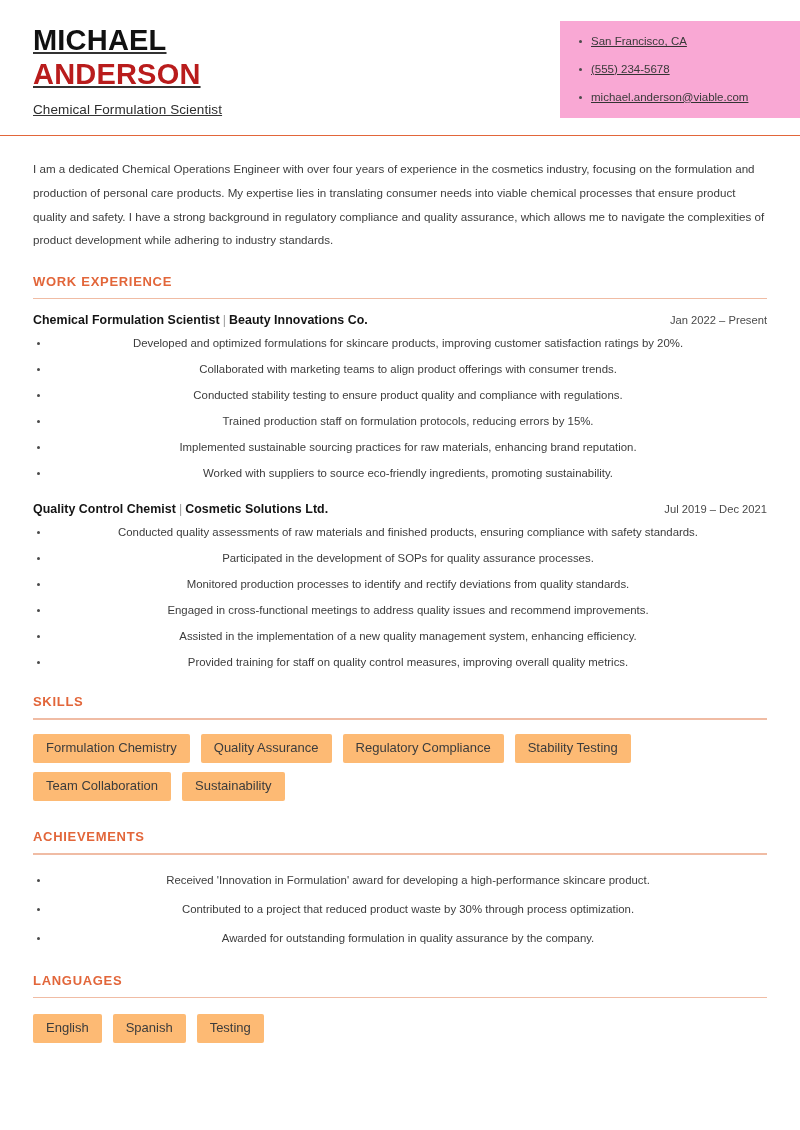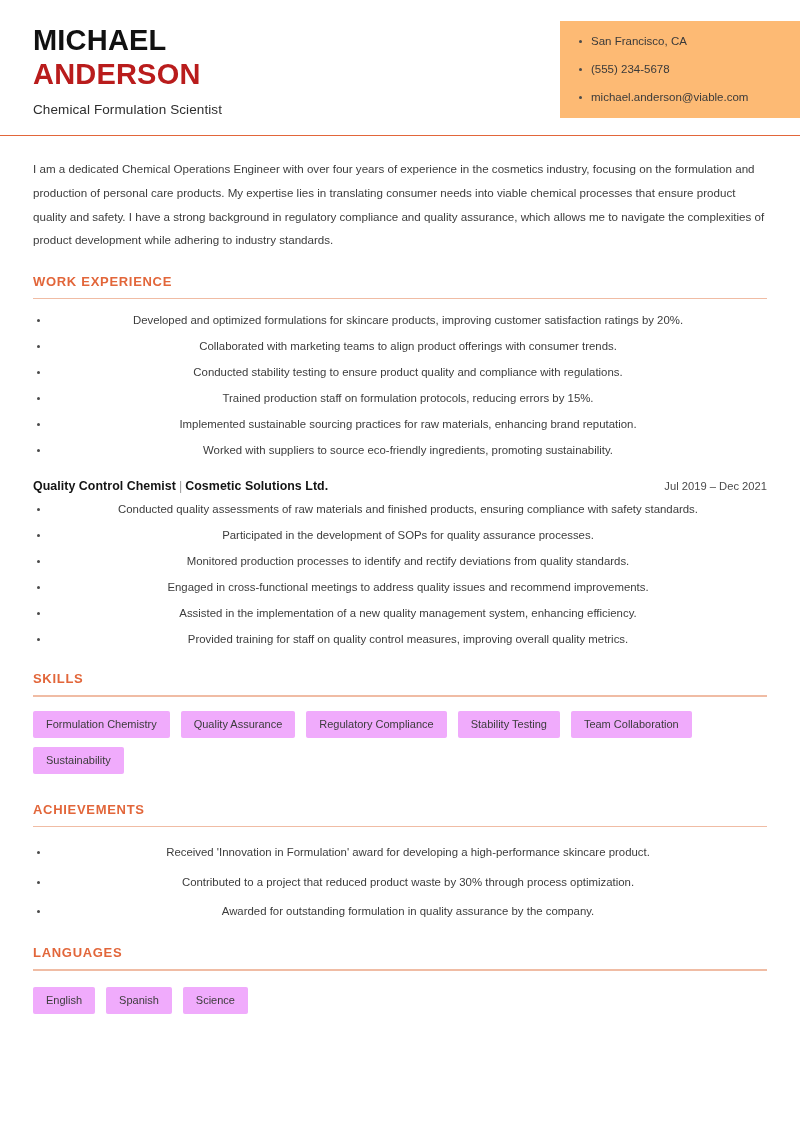--- a/index.html
+++ b/index.html
@@ -20,20 +20,21 @@
   
   .header {
     position: relative;
     height: 136px;
   }
   .header-inner {
     display: flex;
     justify-content: space-between;
     align-items: flex-start;
     height: 100%;
+    text-decoration: underline;
   }
   .identity {
     padding: 24px 0 0 33px;
   }
   .name-line {
     font-size: 29px;
     font-weight: bold;
     letter-spacing: 0.2px;
     line-height: 1.16;
     text-transform: uppercase;
@@ -42,21 +43,21 @@
   .name-last  { color: #b91c1c; }
   .job-subtitle {
     margin-top: 11px;
     font-size: 13.5px;
     color: #2e2e2e;
     font-weight: normal;
     letter-spacing: 0.1px;
   }
 
   .contact-box {
-    background: #fdba74;
+    background: #f9a8d4;
     width: 240px;
     margin-top: 21px;
     padding: 14px 16px 14px 18px;
     min-height: 93px;
   }
   .contact-list {
     list-style: none;
     margin: 0;
     padding: 0;
   }
@@ -177,24 +178,24 @@
     background: #4a4a4a;
   }
 
   
   .chips {
     display: flex;
     flex-wrap: wrap;
     gap: 9px 11px;
   }
   .chip {
-    background: #f0abfc;
+    background: #fdba74;
     border-radius: 2px;
     padding: 7px 13px 8px 13px;
-    font-size: 11px;
+    font-size: 13px;
     color: #3c3c3c;
     line-height: 1.1;
     white-space: nowrap;
   }
 
   .edu-entry .entry-head { margin-bottom: 2px; }
 </style>
 </head>
 <body>
 
@@ -219,20 +220,26 @@
 
 <div class="content">
 
   <p class="summary">I am a dedicated Chemical Operations Engineer with over four years of experience in the cosmetics industry, focusing on the formulation and production of personal care products. My expertise lies in translating consumer needs into viable chemical processes that ensure product quality and safety. I have a strong background in regulatory compliance and quality assurance, which allows me to navigate the complexities of product development while adhering to industry standards.</p>
 
   <div class="section">
     <div class="section-title">WORK EXPERIENCE</div>
     <div class="section-rule"></div>
 
     <div class="entry">
+      <div class="entry-head">
+        <div class="entry-title">
+          <span>Chemical Formulation Scientist</span><span class="entry-sep">|</span><span>Beauty Innovations Co.</span>
+        </div>
+        <div class="entry-date">Jan 2022 – Present</div>
+      </div>
       <ul class="bullets">
         <li>Developed and optimized formulations for skincare products, improving customer satisfaction ratings by 20%.</li>
         <li>Collaborated with marketing teams to align product offerings with consumer trends.</li>
         <li>Conducted stability testing to ensure product quality and compliance with regulations.</li>
         <li>Trained production staff on formulation protocols, reducing errors by 15%.</li>
         <li>Implemented sustainable sourcing practices for raw materials, enhancing brand reputation.</li>
         <li>Worked with suppliers to source eco-friendly ingredients, promoting sustainability.</li>
       </ul>
     </div>
 
@@ -277,17 +284,17 @@
       <li>Awarded for outstanding formulation in quality assurance by the company.</li>
     </ul>
   </div>
 
   <div class="section" style="margin-top:26px;">
     <div class="section-title">LANGUAGES</div>
     <div class="section-rule" style="margin-bottom:16px;"></div>
     <div class="chips">
       <span class="chip">English</span>
       <span class="chip">Spanish</span>
-      <span class="chip">Science</span>
+      <span class="chip">Testing</span>
     </div>
   </div>
 
 </div>
 
 </body></html>

